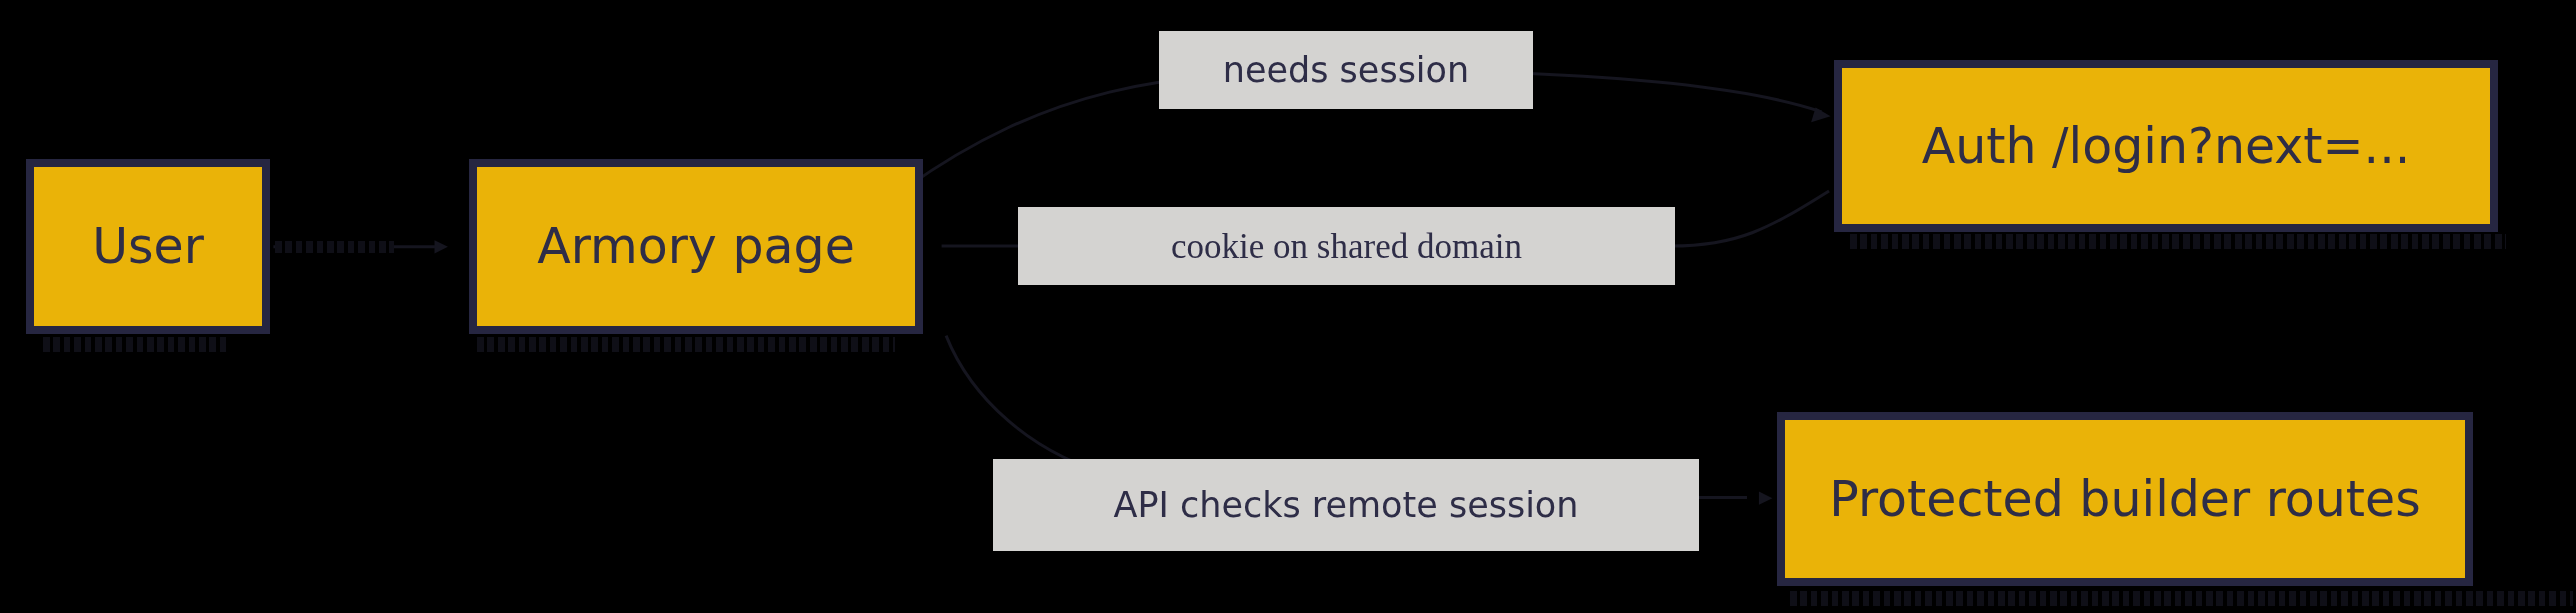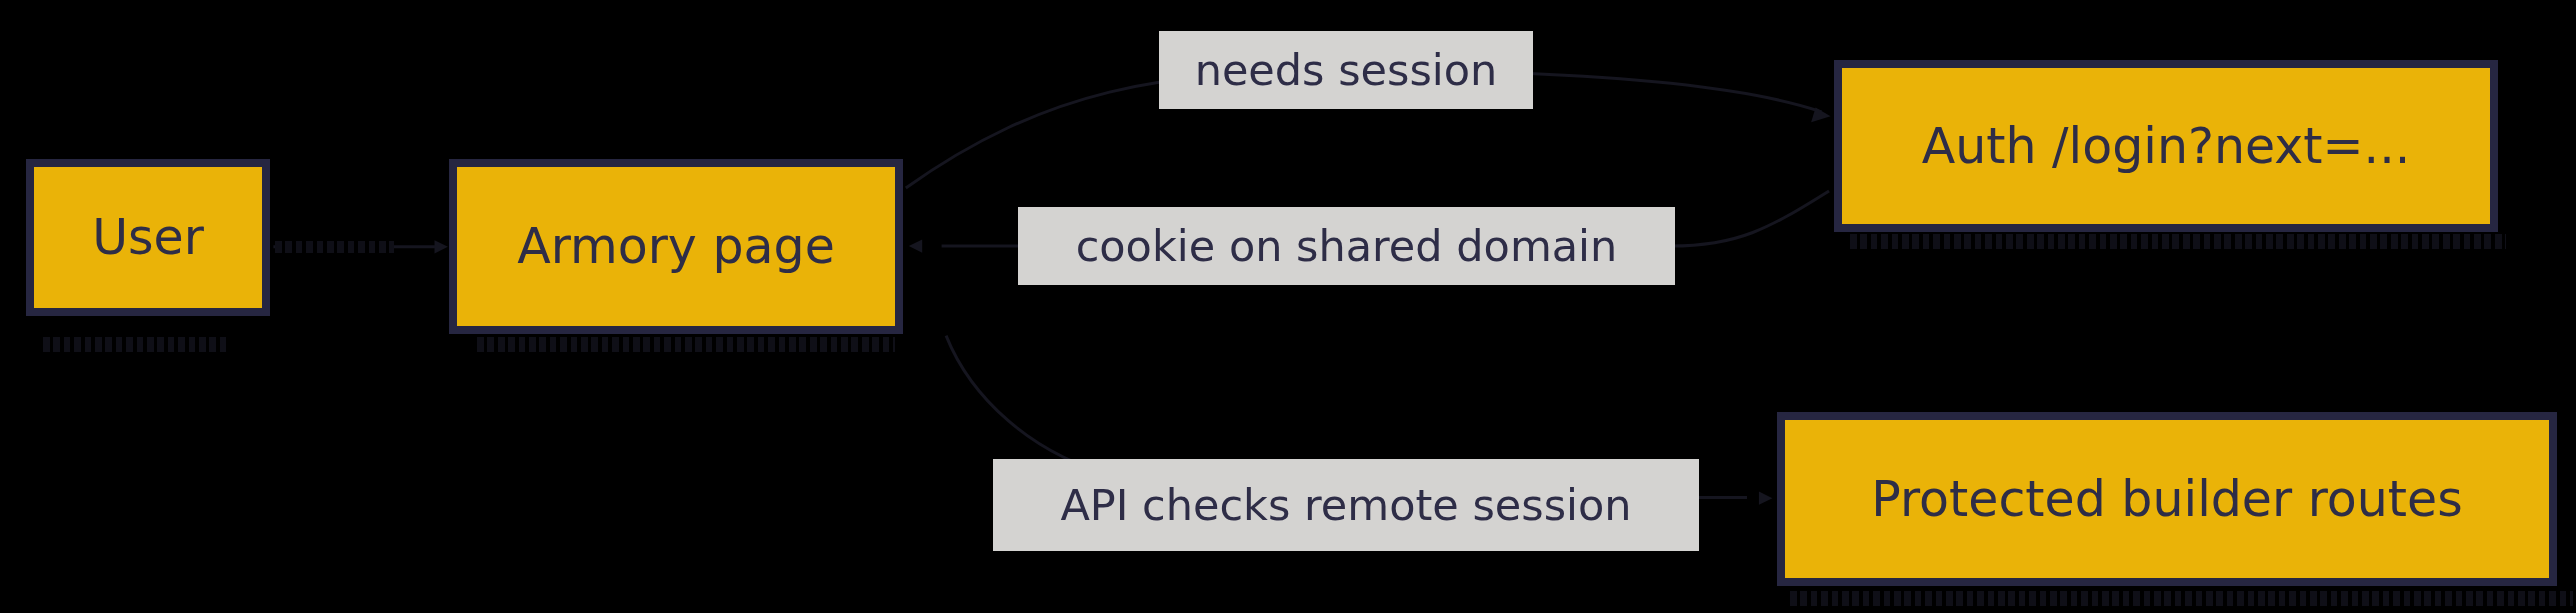--- a/index.html
+++ b/index.html
@@ -51,40 +51,40 @@
     border:8.2px solid #262641;
     display:flex;
     align-items:center;
     justify-content:center;
     color:#2e2d47;
     font-size:49px;
     line-height:1;
     z-index:3;
     white-space:nowrap;
   }
-  .n-user{left:26px;top:159px;width:244px;height:157px;}
-  .n-armory{left:449px;top:159px;width:454px;height:175px;}
+  .n-user{left:26px;top:159px;width:244px;height:175px;}
+  .n-armory{left:469px;top:159px;width:454px;height:175px;}
   .n-auth{left:1834px;top:60px;width:664px;height:172px;}
-  .n-protected{left:1777px;top:412px;width:780px;height:174px;}
+  .n-protected{left:1777px;top:412px;width:696px;height:174px;}
   
   .edge-label{
     position:absolute;
     box-sizing:border-box;
     background:#d4d3d1;
     color:#2e2d47;
-    font-size:43px;
+    font-size:35px;
     line-height:1;
     display:flex;
     align-items:center;
     justify-content:center;
     z-index:2;
     white-space:nowrap;
   }
   .l-needs{left:1159px;top:31px;width:374px;height:78px;}
-  .l-cookie{left:1018px;top:207px;width:657px;height:78px;}
+  .l-cookie{left:1018px;top:207px;width:657px;height:78px;font-family:Liberation Serif, serif;}
   .l-api{left:993px;top:459px;width:706px;height:92px;}
 </style>
 </head>
 <body>
 
 <div id="stage">
 
   <svg id="edge-layer" viewBox="0 0 3453 822" xmlns="http://www.w3.org/2000/svg">
 
     <path class="edge" d="M 366 331 L 586 331"></path>

